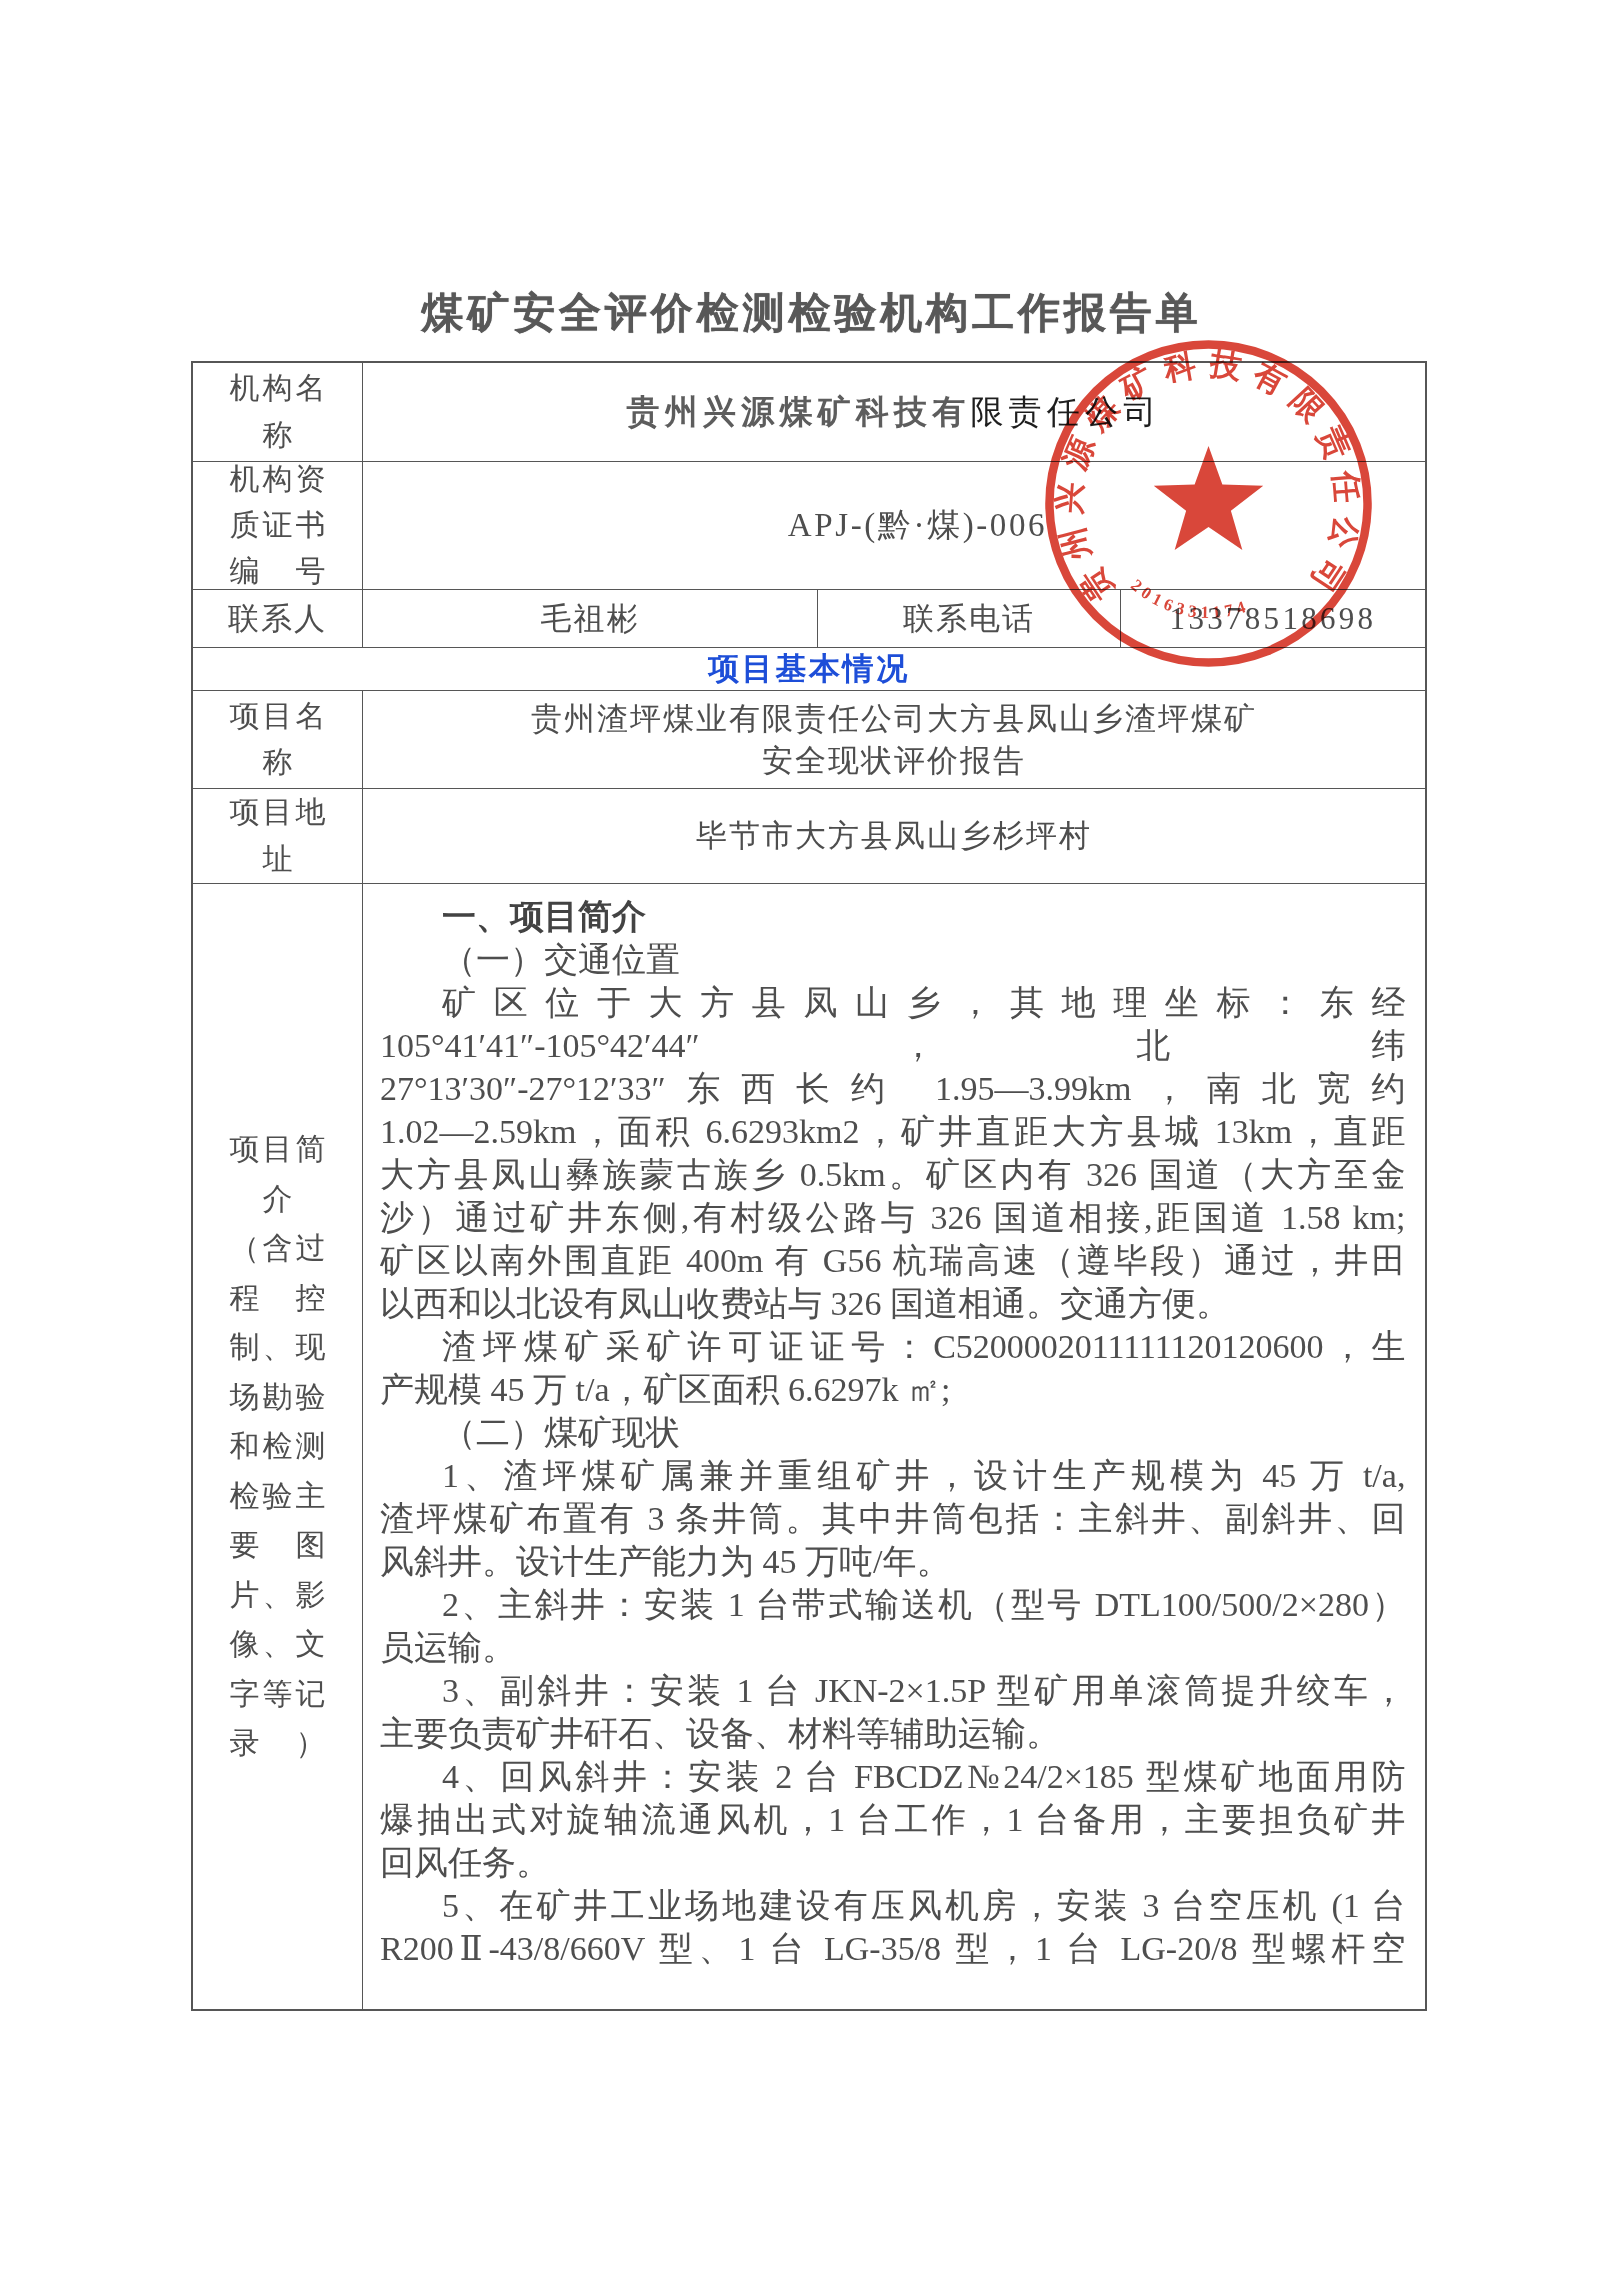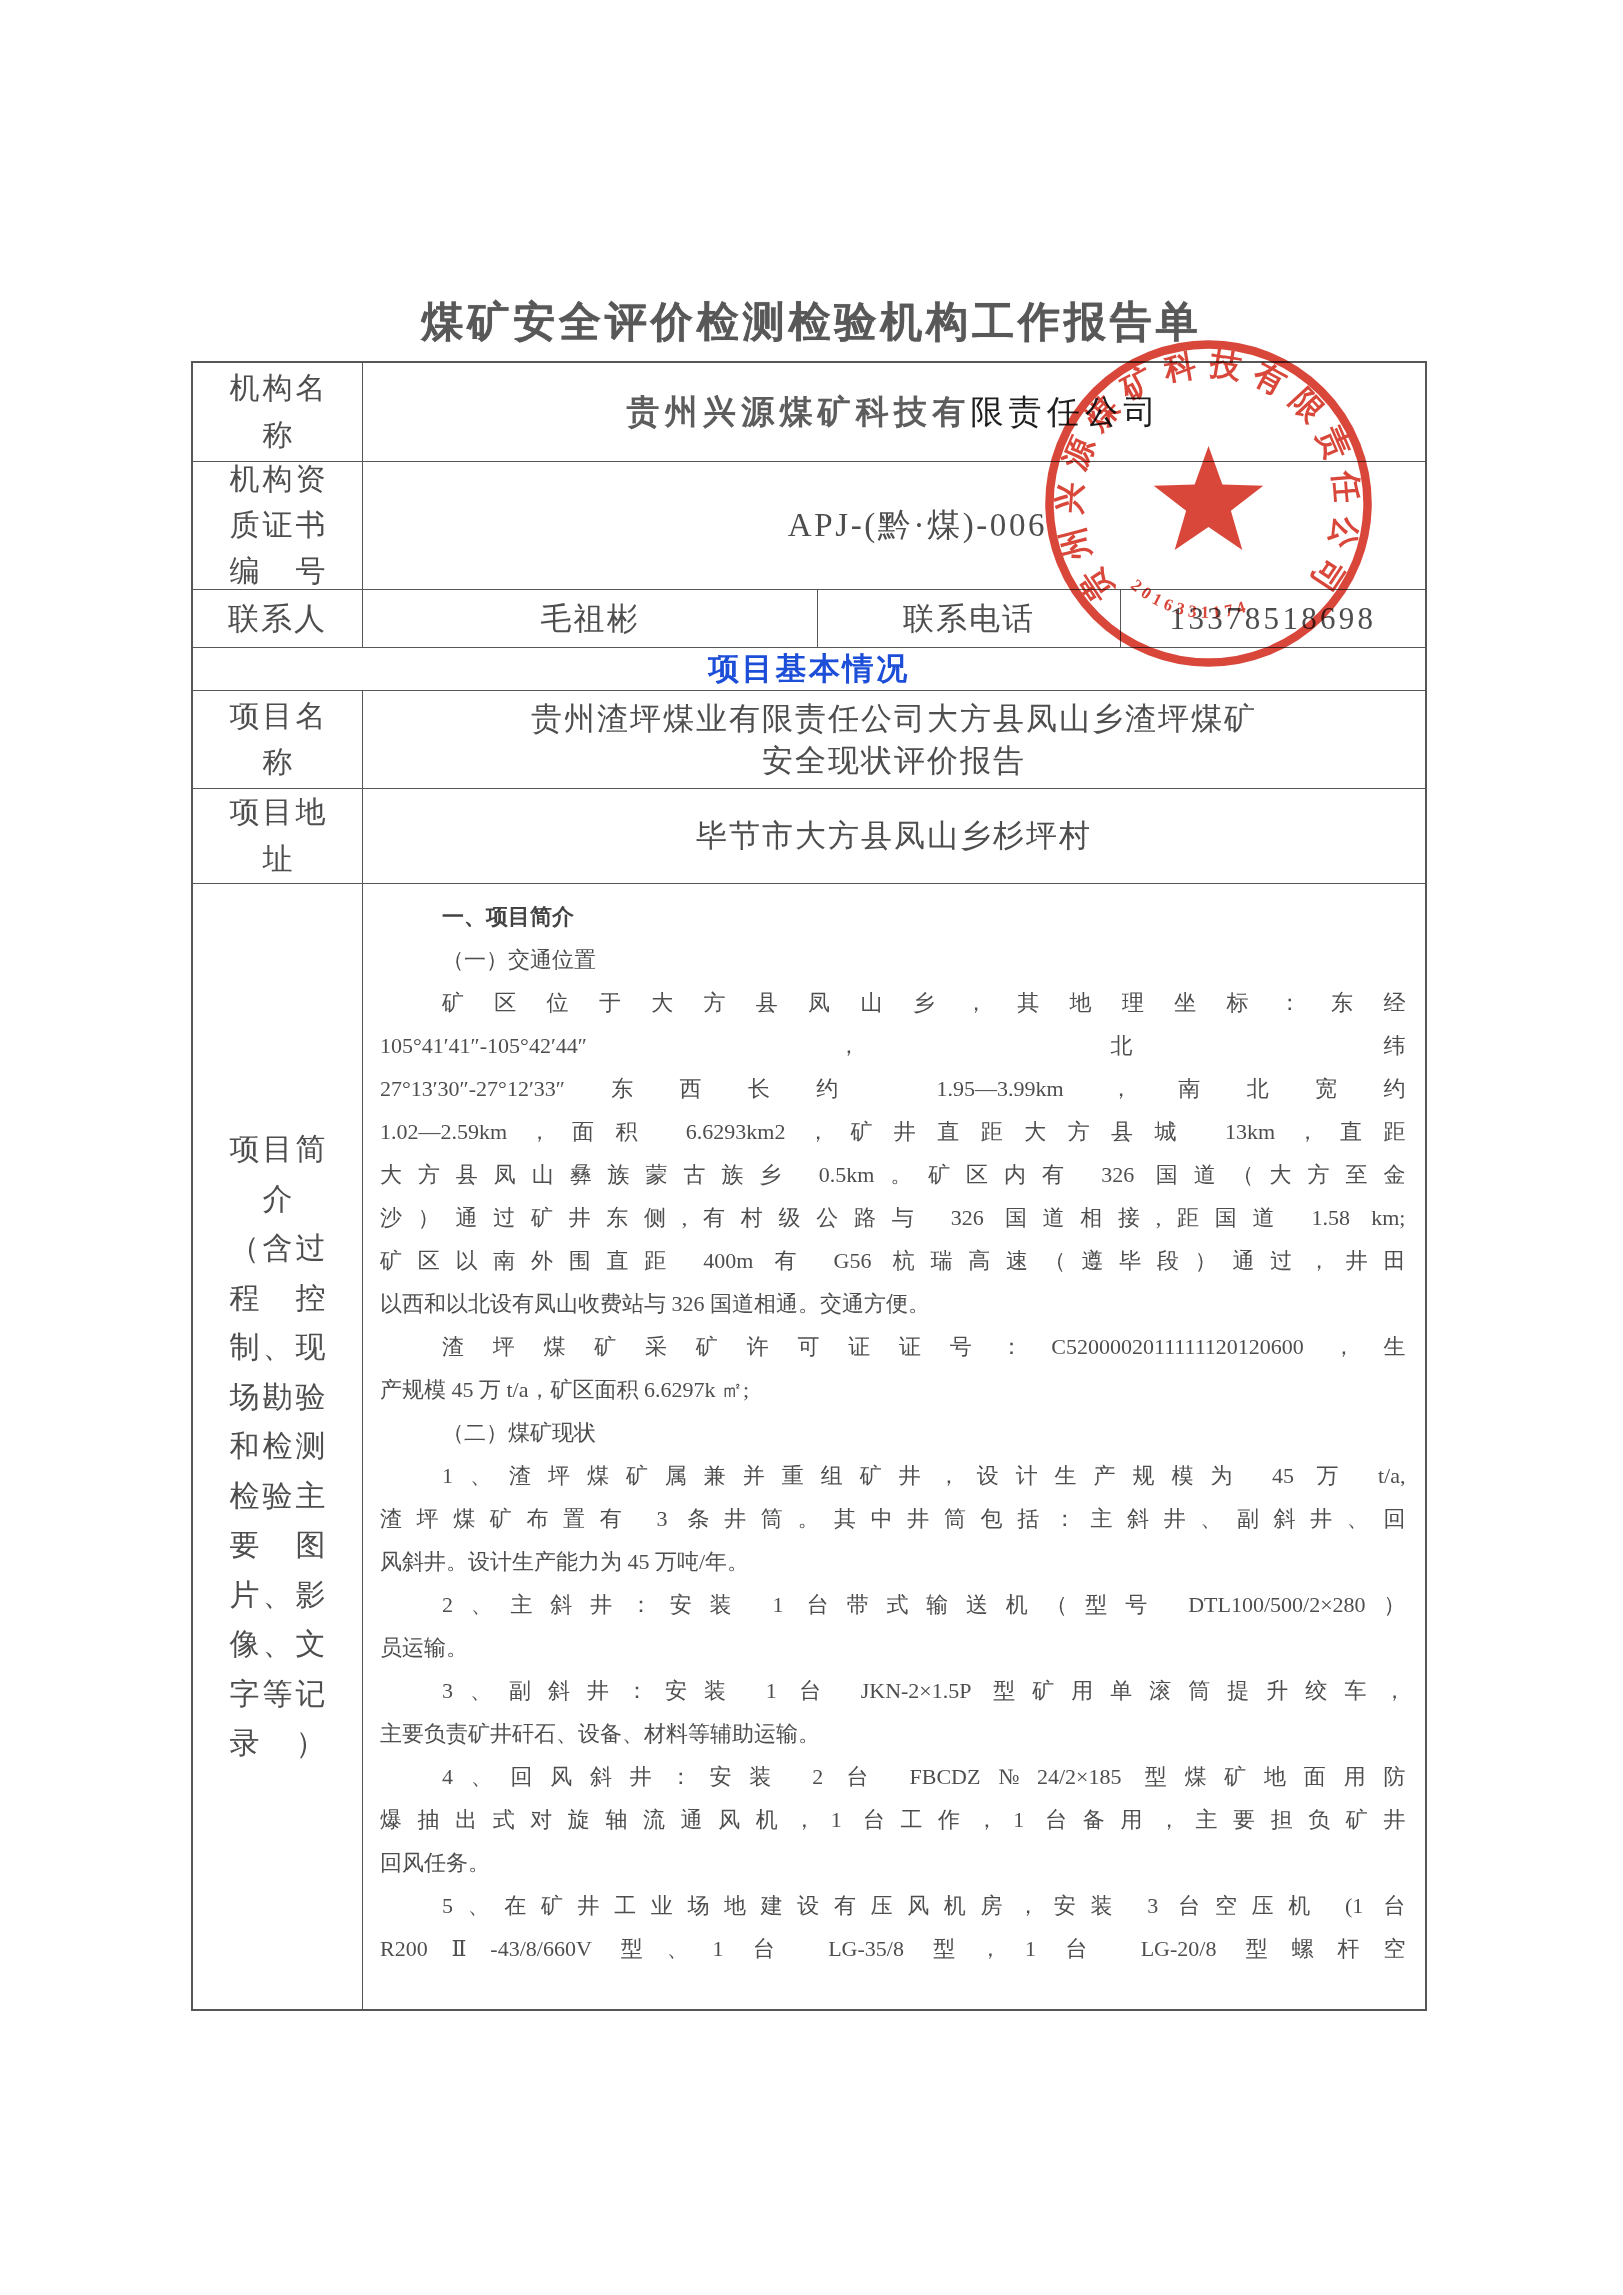--- a/index.html
+++ b/index.html
@@ -7,21 +7,21 @@
     width:1623px;height:2295px;
     background:#ffffff;
     font-family:"Liberation Serif","DejaVu Serif",serif;
     color:#4e4e4e;
     position:relative;
     overflow:hidden;
   }
   .page{position:absolute;inset:0;}
   
   .doc-title{
-    position:absolute;top:294px;left:0;width:1623px;
+    position:absolute;top:285px;left:0;width:1623px;
     text-align:center;
     font-size:42px;font-weight:700;letter-spacing:3.9px;
     color:#585858;
     text-shadow:0 0 0.7px #6a6a6a;
     white-space:nowrap;
   }
   
   .tbl{
     position:absolute;left:191px;top:361px;width:1236px;height:1650px;
     border:2px solid #565656;
@@ -46,21 +46,21 @@
   .org-light{color:#5d5d5d;font-weight:600;}
   .org-dark{color:#1e1e1e;font-weight:400;}
   .cert-val{font-size:33px;letter-spacing:2.6px;margin-left:47px;}
   .sec-head{font-size:31px;font-weight:700;color:#1d4ed8;letter-spacing:2.6px;}
   .two-line{line-height:42px;}
   
   .intro-cell{align-items:flex-start;justify-content:flex-start;}
   .intro-body{
     width:100%;box-sizing:border-box;
     padding:10.5px 19.6px 0 17px;
-    font-size:22px;color:#4e4e4e;
+    font-size:34px;color:#4e4e4e;
   }
   .iline{min-height:43px;line-height:43px;white-space:normal;}
   .iline.just{text-align:justify;text-align-last:justify;}
   .iline.ind{padding-left:62px;}
   .iline.ind.just{text-indent:0;font-family:Liberation Serif, serif;}
   .iline.bold{font-weight:700;color:#434343;}
   
   .seal{
     position:absolute;left:1039px;top:334px;width:339px;height:339px;
     mix-blend-mode:multiply;opacity:.93;

